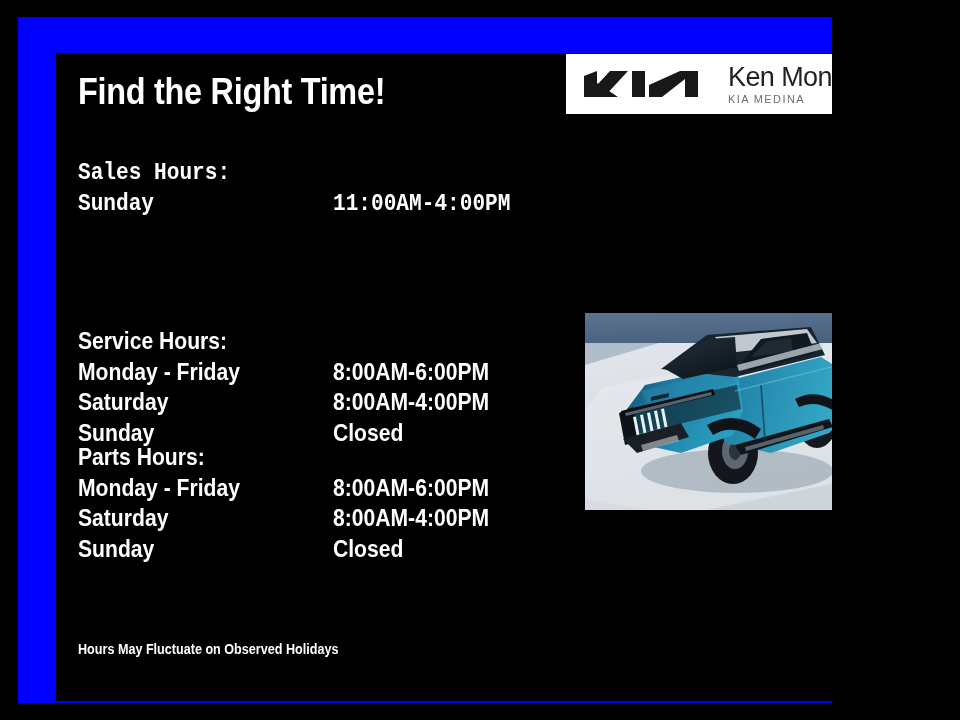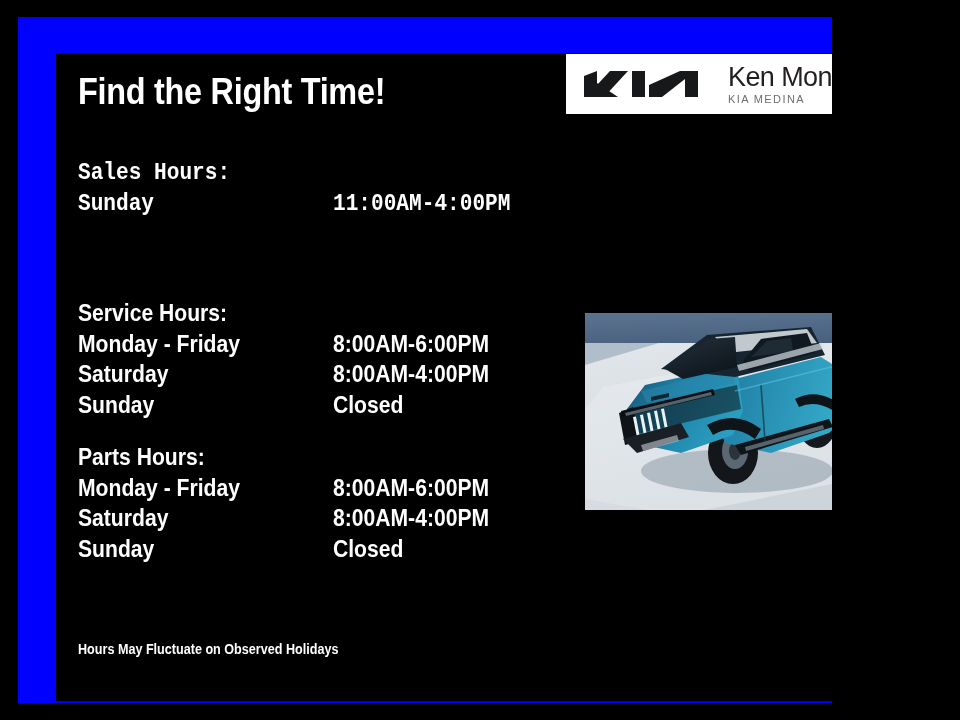--- a/index.html
+++ b/index.html
@@ -79,21 +79,21 @@
   }
   .hours-row .time {
     position: absolute;
     left: 255px;
     top: 0;
     transform: scaleX(0.88);
     transform-origin: left center;
   }
 
   #sales-block  { top: 158px; font-family: Liberation Mono, monospace; }
-  #service-block{ top: 298px; }
+  #service-block{ top: 326px; }
   #parts-block  { top: 442px; }
 
   
   .footer-note {
     position: absolute;
     left: 78px;
     top: 641px;
     font-size: 14px;
     font-weight: bold;
     color: #ffffff;

